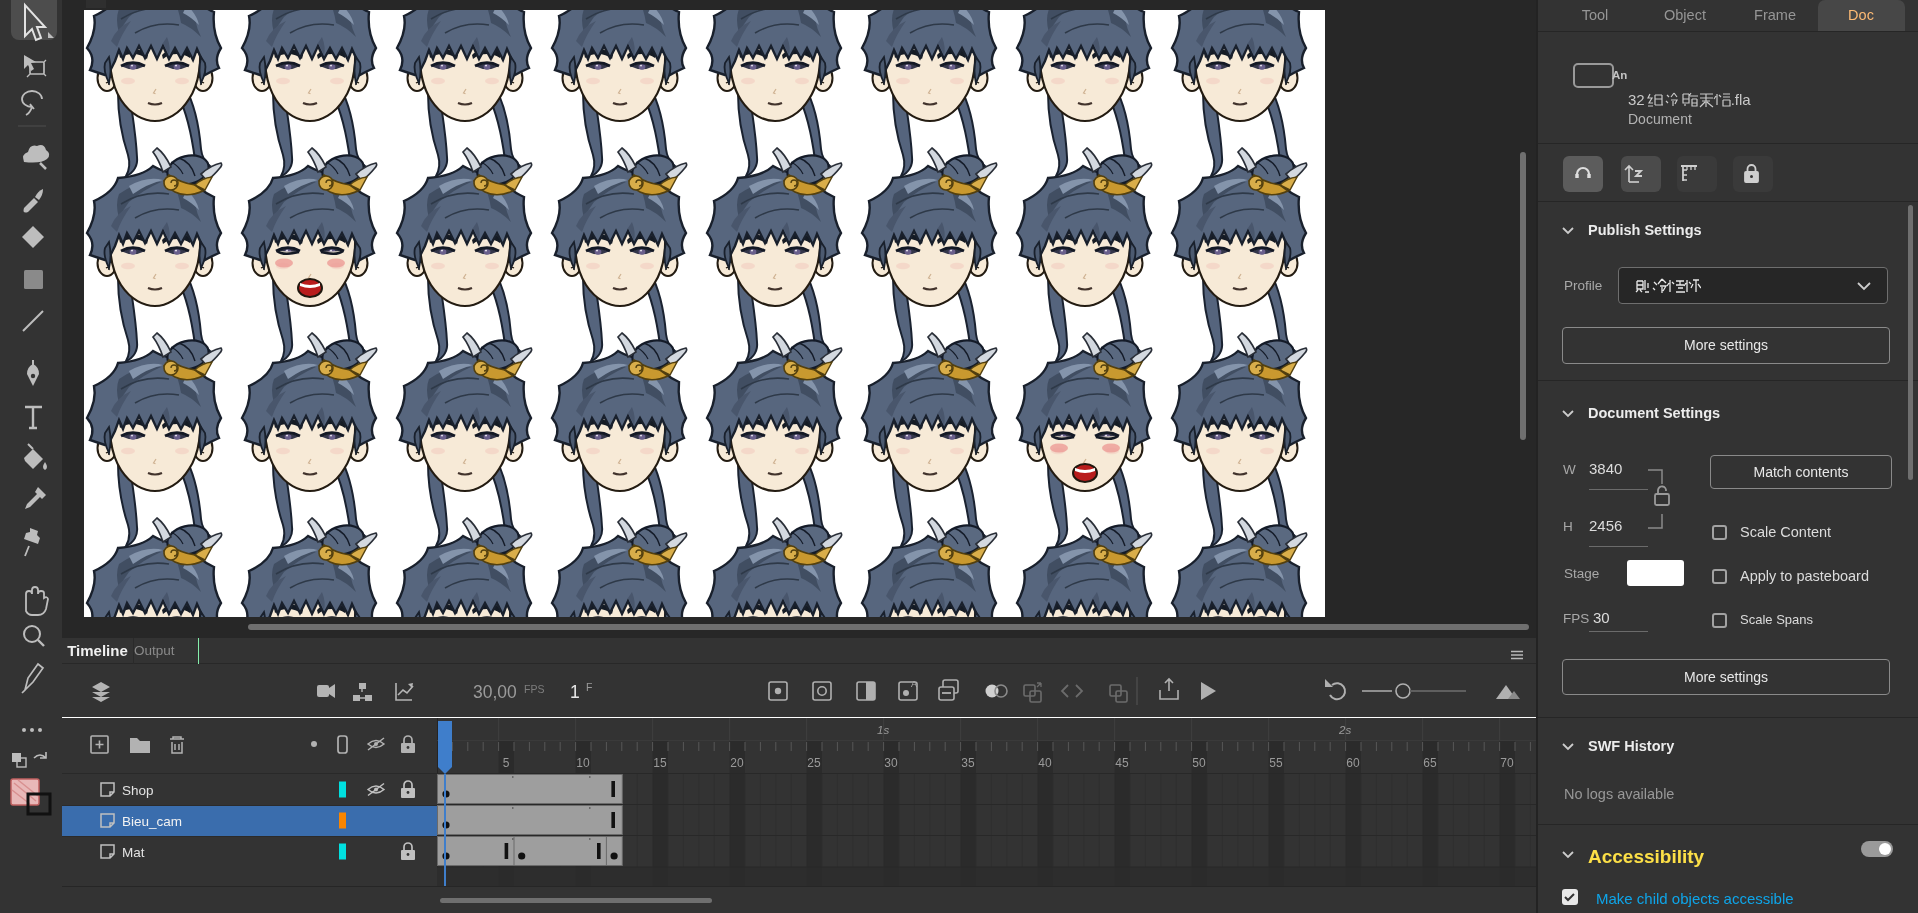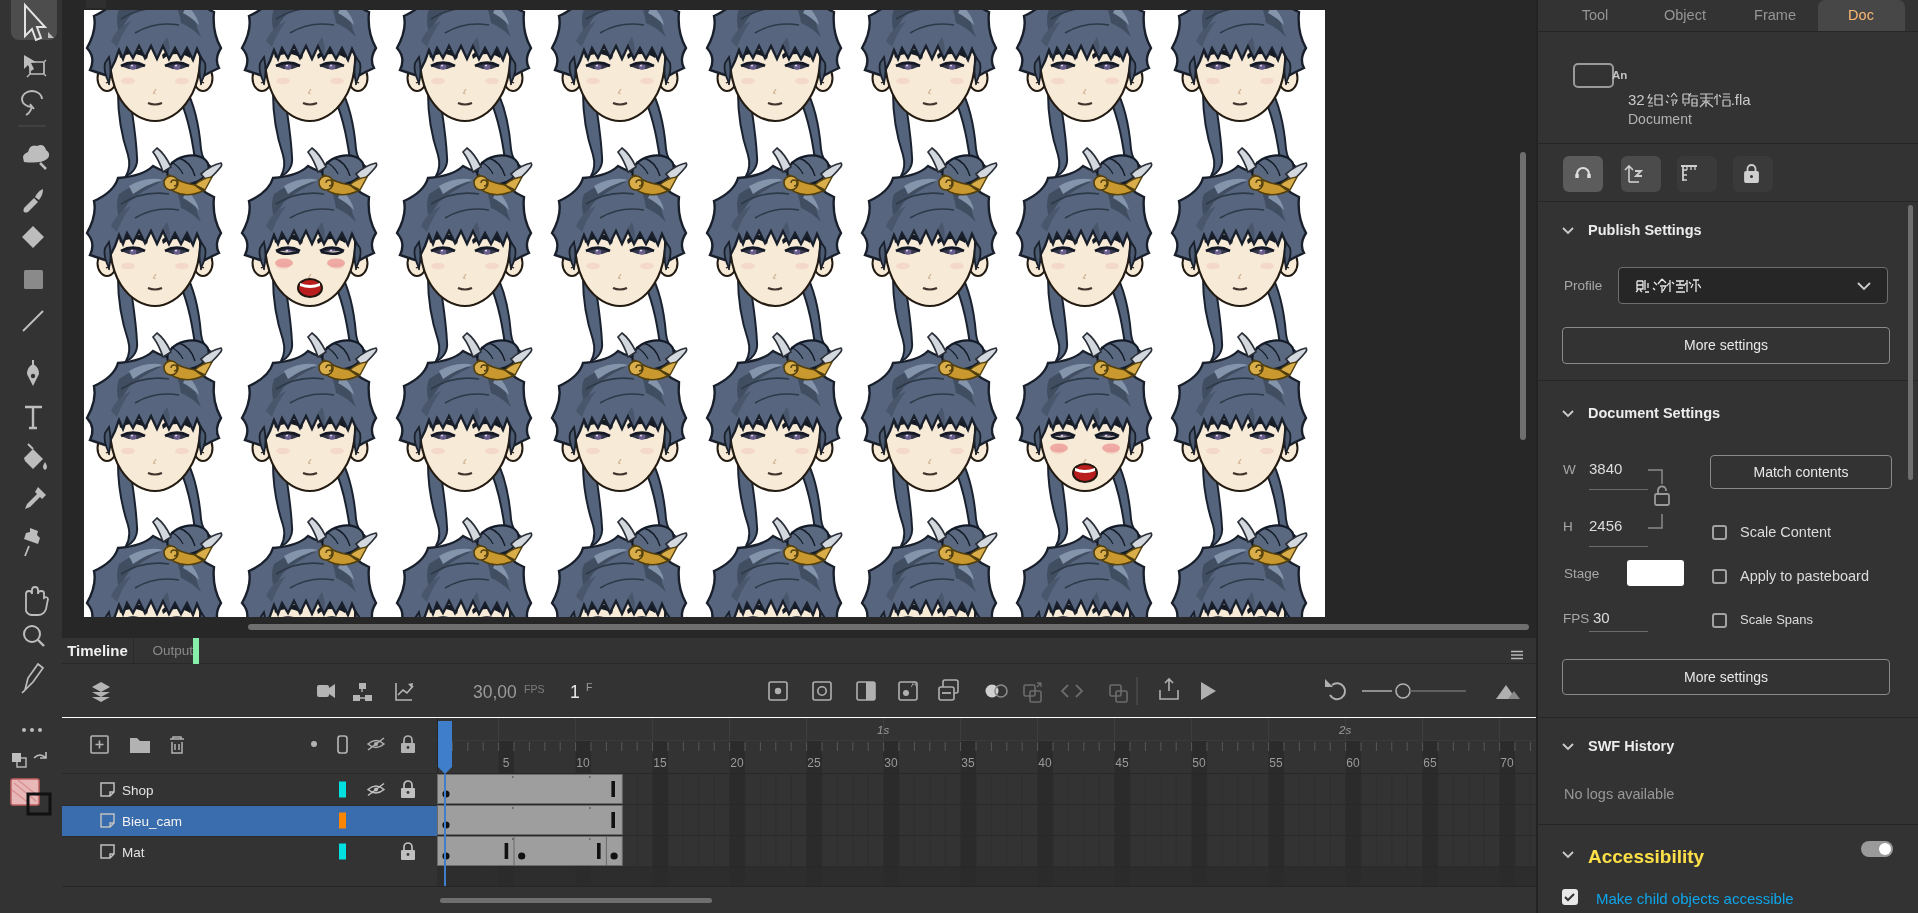--- a/index.html
+++ b/index.html
@@ -161,21 +161,21 @@
 
     <div class="abs" style="left:186px;top:624px;width:1281px;height:6px;border-radius:3px;background:#6f6f6f;"></div>
 
     <div class="abs" style="left:1458px;top:152px;width:6px;height:288px;border-radius:3px;background:#6f6f6f;"></div>
   </div>
 
   <div class="abs" id="timeline" style="left:62px;top:638px;width:1474px;height:275px;background:#333333;">
 
     <div class="abs" style="left:0;top:0;width:1474px;height:26px;background:#333333;border-bottom:1px solid #282828;">
       <div class="abs" style="left:0;top:0;width:72px;height:26px;border-right:1px solid #2a2a2a;color:#f0f0f0;font-weight:bold;font-size:15px;line-height:26px;text-align:center;">Timeline</div>
-      <div class="abs" style="left:72px;top:0;width:65px;height:26px;border-right:6px solid #86efac;color:#8a8a8a;font-size:13.5px;line-height:26px;text-align:right;">Output</div>
+      <div class="abs" style="left:72px;top:0;width:65px;height:26px;border-right:1px solid #86efac;color:#8a8a8a;font-size:13.5px;line-height:26px;text-align:left;">Output</div>
       <div class="abs" id="tlmenu" style="left:1448px;top:8px;width:14px;height:10px;"><svg width="14" height="10" viewBox="0 0 14 10">
             <path d="M1,1.5 h12 M1,5 h12 M1,8.5 h12" stroke="#b8b8b8" stroke-width="1.6"></path>
           </svg></div>
     </div>
 
     <div class="abs" id="tlbar" style="left:0;top:27px;width:1474px;height:53px;border-bottom:1px solid #ffffff;">
       <svg width="1474" height="53" viewBox="0 0 1474 53">
         <g fill="none" stroke="#b4b4b4" stroke-width="1.7">
           <path d="M30,22 l9,-5 9,5 -9,5 Z M30,27 l9,5 9,-5 M30,32 l9,5 9,-5" fill="#b4b4b4" stroke="none"></path>
           <rect x="255" y="20" width="12" height="12" rx="2" fill="#b4b4b4" stroke="none"></rect>

